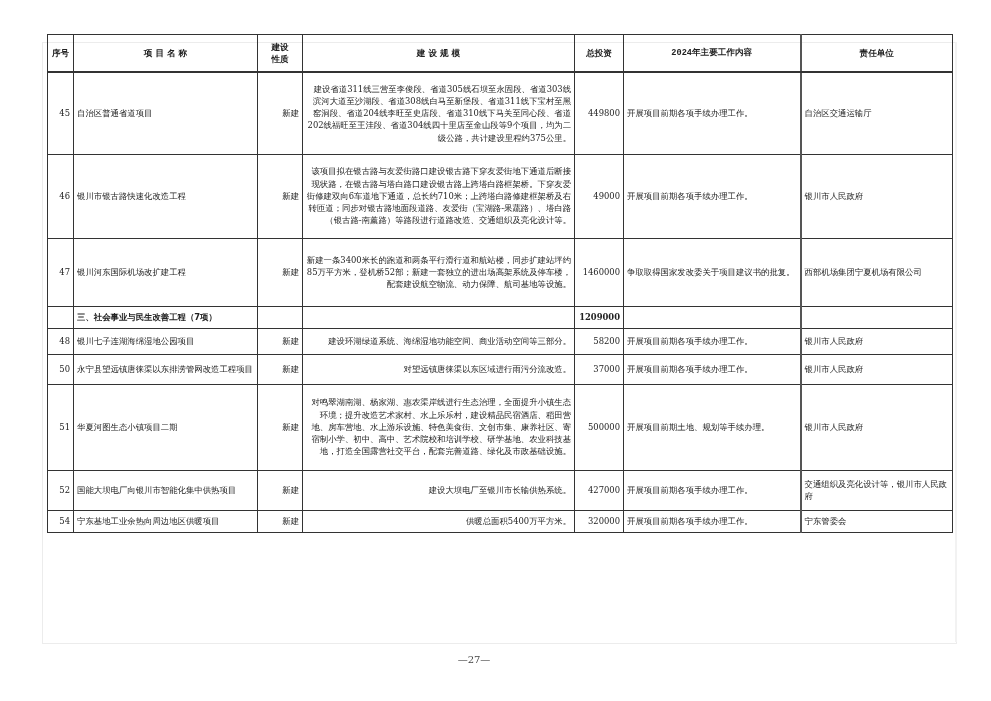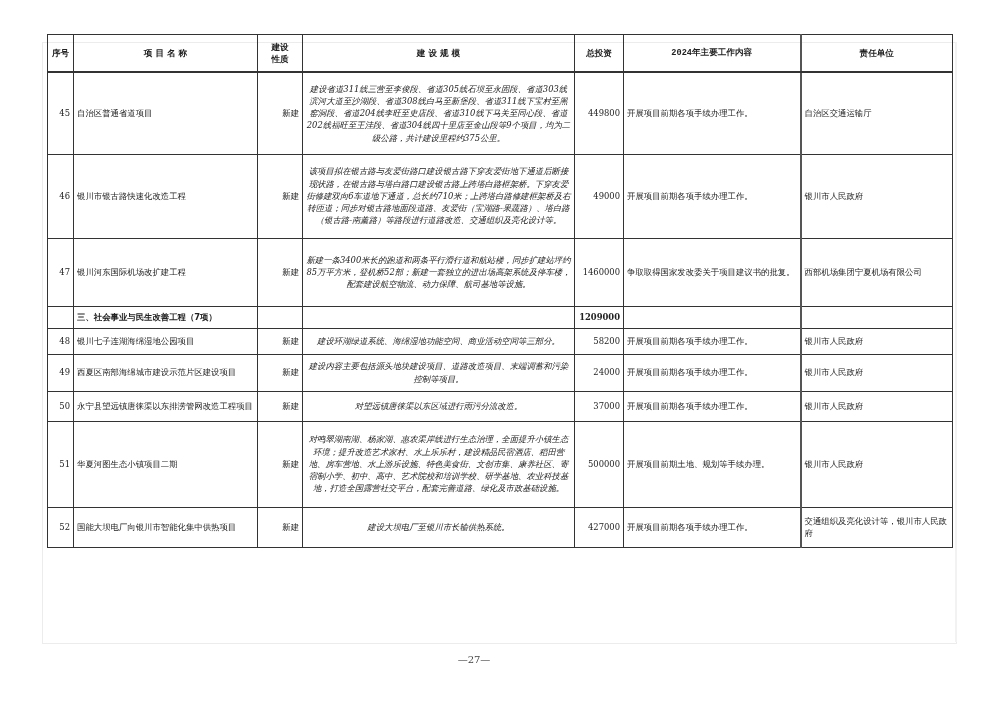--- a/index.html
+++ b/index.html
@@ -8,21 +8,21 @@
   .page-shadow { position: absolute; left: 42px; top: 42px; width: 913px; height: 600px;
          border: 1px solid #ececec; }
   table.doc { position: absolute; left: 47px; top: 34px; width: 905px;
          border-collapse: collapse; table-layout: fixed; }
   table.doc td, table.doc th { border: 1px solid #333; padding: 0 3px; font-size: 8.4px;
          line-height: 12.2px; vertical-align: middle; overflow: hidden; }
   table.doc th { font-family: "DejaVu Sans", "Liberation Sans", sans-serif; font-weight: bold;
          font-size: 8.6px; text-align: center; height: 36px; border-bottom: 2px solid #333; }
   td.c { text-align: right; }
   td.r { text-align: right; padding-right: 2px; }
-  td.scale { text-align: center; padding: 2px 4px; font-style: italic; }
+  td.scale { text-align: right; padding: 2px 4px; }
   td.name { text-align: left; }
   .thick-r { border-right: 2px solid #555 !important; }
   tr.section td { font-family: "DejaVu Sans", "Liberation Sans", sans-serif; font-weight: bold; }
   tr.section td.r { font-family: "DejaVu Serif", serif; }
   .page-num { position: absolute; left: 444px; top: 654px; width: 60px; text-align: center;
          font-size: 10px; color: #444; font-family: "DejaVu Serif", serif; }
   .scroll-edge { position: absolute; left: 955px; top: 42px; width: 2px; height: 600px; background: #f2f2f2; }
 </style>
 </head>
 <body>
@@ -92,29 +92,20 @@
     </tr>
     <tr style="height:26px">
       <td class="c">48</td>
       <td class="name">银川七子连湖海绵湿地公园项目</td>
       <td class="c">新建</td>
       <td class="scale" colspan="2">建设环湖绿道系统、海绵湿地功能空间、商业活动空间等三部分。</td>
       <td class="r">58200</td>
       <td class="thick-r">开展项目前期各项手续办理工作。</td>
       <td>银川市人民政府</td>
     </tr>
-    <tr style="height:37px">
-      <td class="c">49</td>
-      <td class="name">西夏区南部海绵城市建设示范片区建设项目</td>
-      <td class="c">新建</td>
-      <td class="scale" colspan="2">建设内容主要包括源头地块建设项目、道路改造项目、末端调蓄和污染控制等项目。</td>
-      <td class="r">24000</td>
-      <td class="thick-r">开展项目前期各项手续办理工作。</td>
-      <td>银川市人民政府</td>
-    </tr>
     <tr style="height:30px">
       <td class="c">50</td>
       <td class="name">永宁县望远镇唐徕渠以东排涝管网改造工程项目</td>
       <td class="c">新建</td>
       <td class="scale" colspan="2">对望远镇唐徕渠以东区域进行雨污分流改造。</td>
       <td class="r">37000</td>
       <td class="thick-r">开展项目前期各项手续办理工作。</td>
       <td>银川市人民政府</td>
     </tr>
     <tr style="height:86px">
@@ -128,16 +119,25 @@
     </tr>
     <tr style="height:40px">
       <td class="c">52</td>
       <td class="name">国能大坝电厂向银川市智能化集中供热项目</td>
       <td class="c">新建</td>
       <td class="scale" colspan="2">建设大坝电厂至银川市长输供热系统。</td>
       <td class="r">427000</td>
       <td class="thick-r">开展项目前期各项手续办理工作。</td>
       <td>交通组织及亮化设计等，银川市人民政府</td>
     </tr>
+    <tr style="height:22px">
+      <td class="c">54</td>
+      <td class="name">宁东基地工业余热向周边地区供暖项目</td>
+      <td class="c">新建</td>
+      <td class="scale" colspan="2">供暖总面积5400万平方米。</td>
+      <td class="r">320000</td>
+      <td class="thick-r">开展项目前期各项手续办理工作。</td>
+      <td>宁东管委会</td>
+    </tr>
   </tbody>
 </table>
 
 <div class="page-num">—27—</div>
 
 </body></html>

